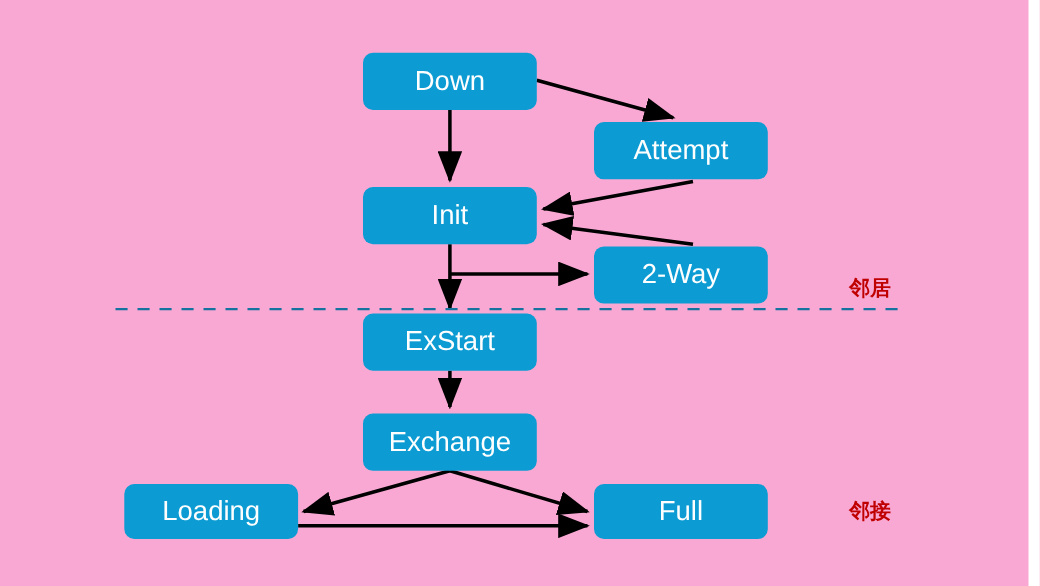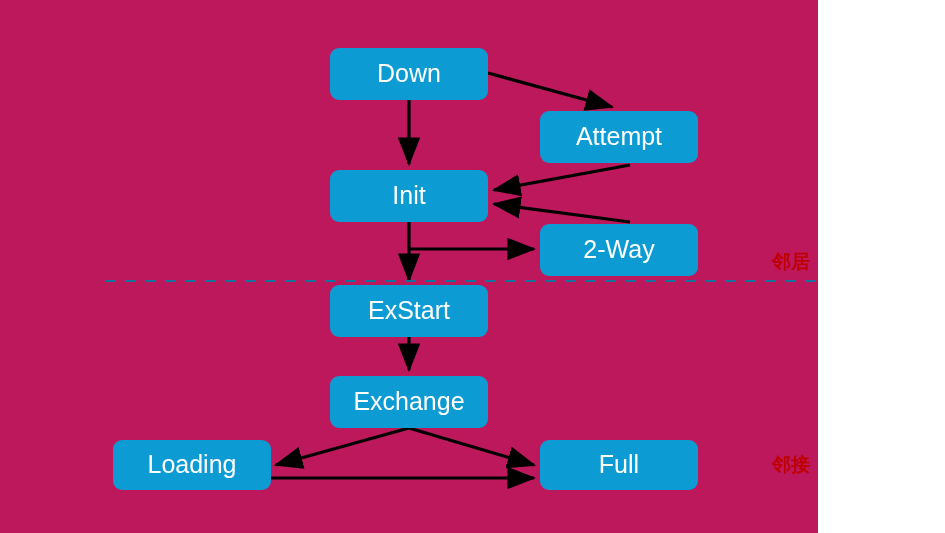--- a/index.html
+++ b/index.html
@@ -8,23 +8,23 @@
     background: #ffffff;
   }
   body {
     width: 945px;
     height: 533px;
     font-family: "Liberation Sans", sans-serif;
     overflow: hidden;
   }
   #diagram-root {
     position: relative;
-    width: 818px;
+    width: 935px;
     height: 533px;
-    background: #be185d;
+    background: #f9a8d4;
   }
   svg#diagram-svg {
     display: block;
     width: 945px;
     height: 533px;
   }
   .node-box {
     fill: #0c9cd3;
   }
   .node-label {

